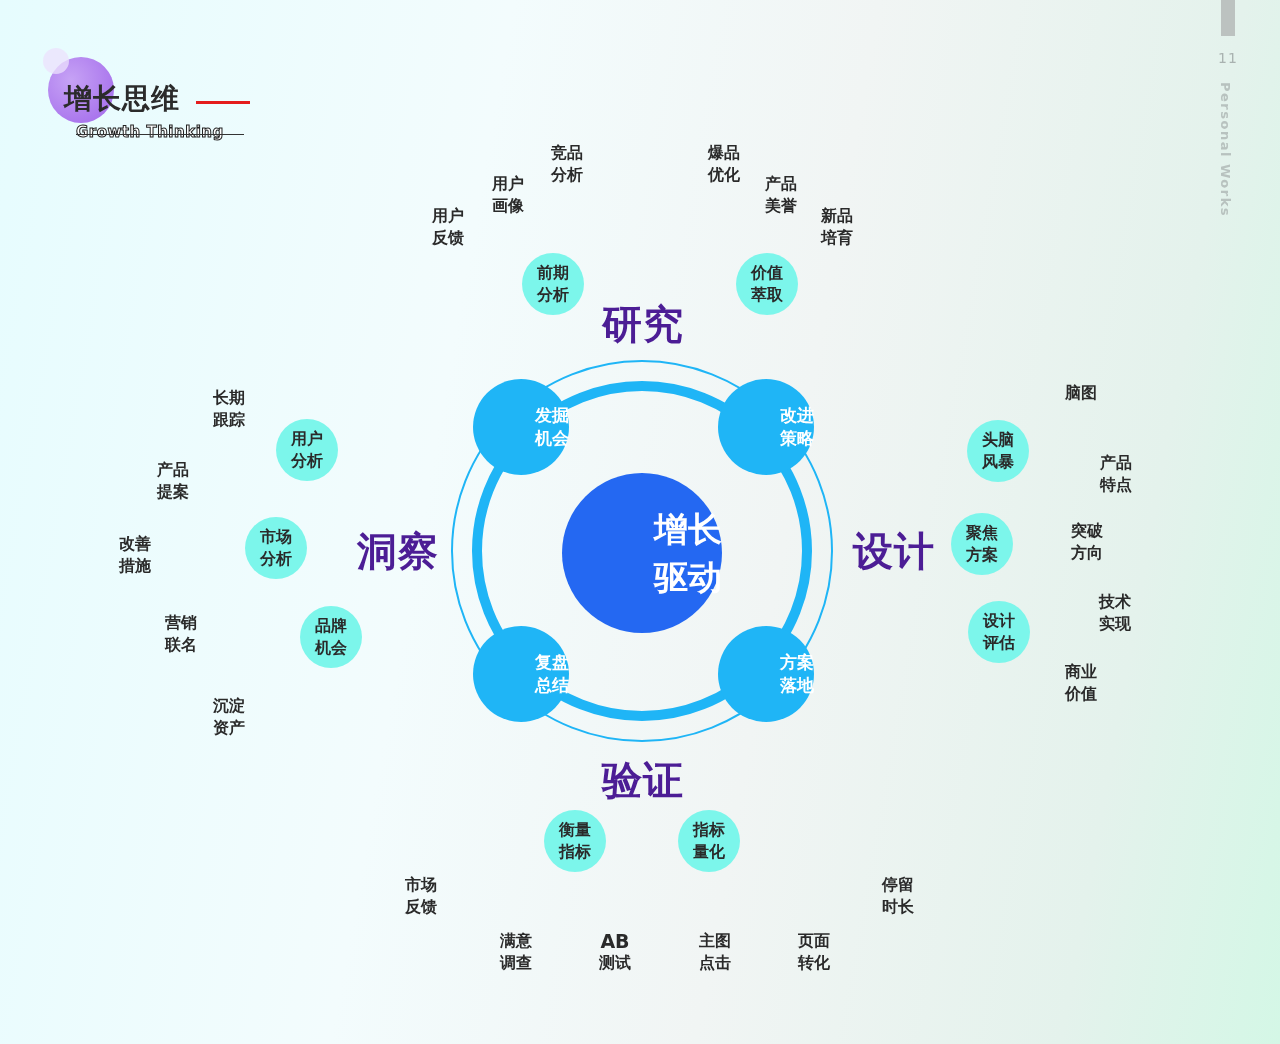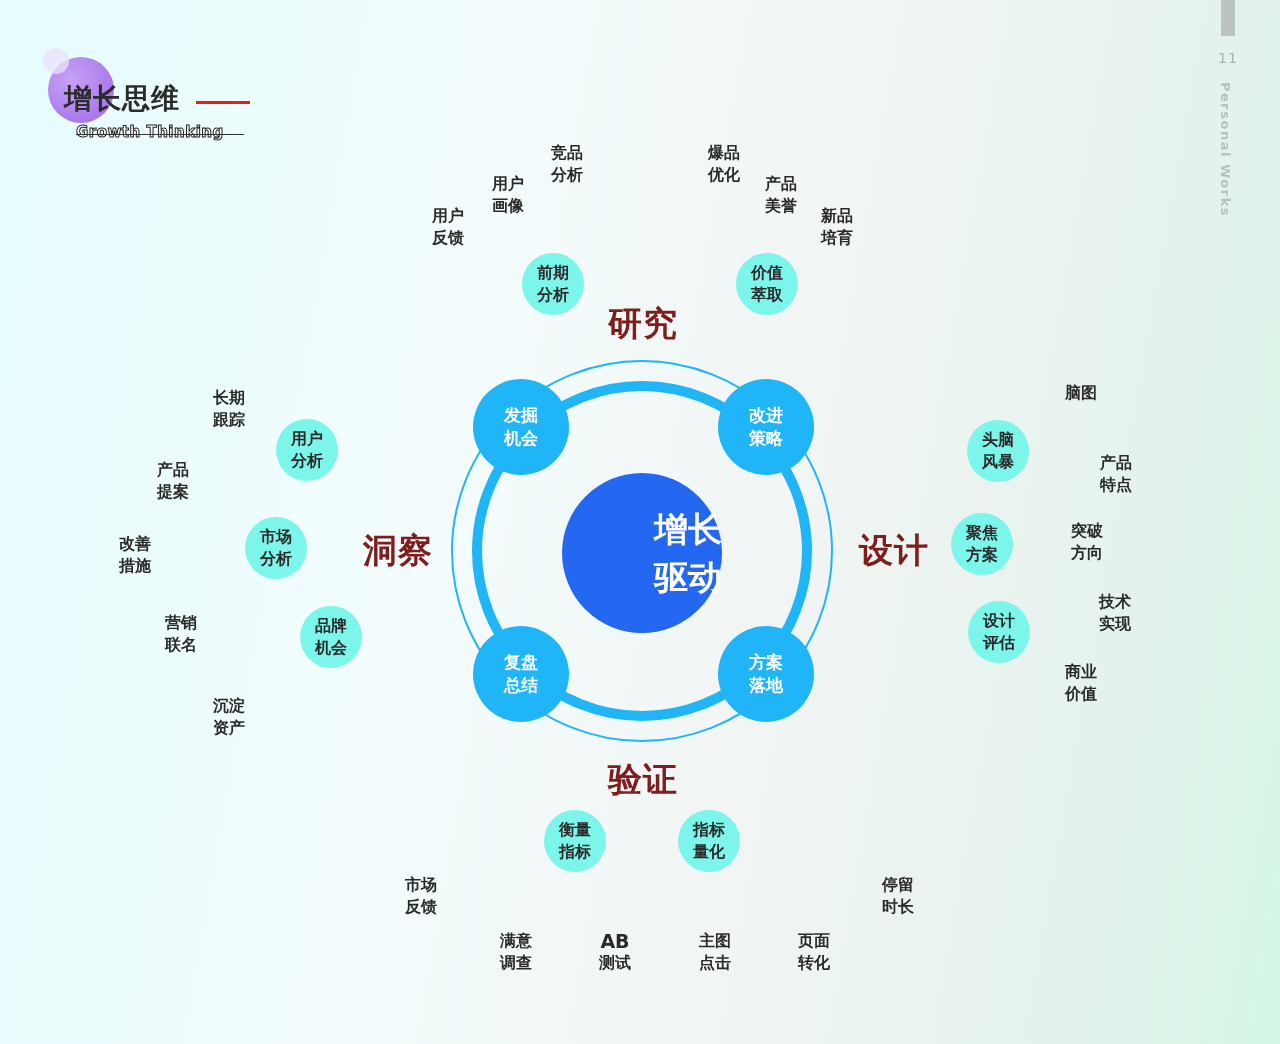--- a/index.html
+++ b/index.html
@@ -15,32 +15,32 @@
     transform:translate(-50%,-50%);
   }
   .teal {
     position:absolute; width:62px; height:62px; border-radius:50%;
     background:#7cf6eb; display:flex; flex-direction:column; align-items:center; justify-content:center;
     transform:translate(-50%,-50%);
     font-weight:bold; font-size:16px; line-height:22px; color:#2a2a2a;text-align:right;
   }
   .ring-node {
     position:absolute; width:96px; height:96px; border-radius:50%;
-    background:#1fb5f6; display:flex; flex-direction:column; align-items:center; justify-content:center;
+    background:#1fb5f6; display:flex; flex-direction:column; align-items:flex-end; justify-content:center;
     transform:translate(-50%,-50%);
     font-weight:bold; font-size:17px; line-height:23px; color:#ffffff;
   }
   .center-node {
     position:absolute; left:642px; top:553px; width:160px; height:160px; border-radius:50%;
     background:#2468f2; display:flex; flex-direction:column; align-items:flex-end; justify-content:center;
     transform:translate(-50%,-50%);
     font-weight:bold; font-size:34px; line-height:48px; color:#ffffff;
   }
   .stage {
-    position:absolute; font-weight:bold; font-size:34px; color:#7f1d1d;
+    position:absolute; font-weight:bold; font-size:40px; color:#4c1d95;
     transform:translate(-50%,-50%); white-space:nowrap; letter-spacing:1px;
   }
   .title-bubble-big {
     position:absolute; left:48px; top:57px; width:66px; height:66px; border-radius:50%;
     background: radial-gradient(circle at 35% 35%, #c6a2f5, #a066ea);
   }
   .title-bubble-small {
     position:absolute; left:43px; top:48px; width:26px; height:26px; border-radius:50%;
     background: rgba(236,225,252,0.75);
   }

